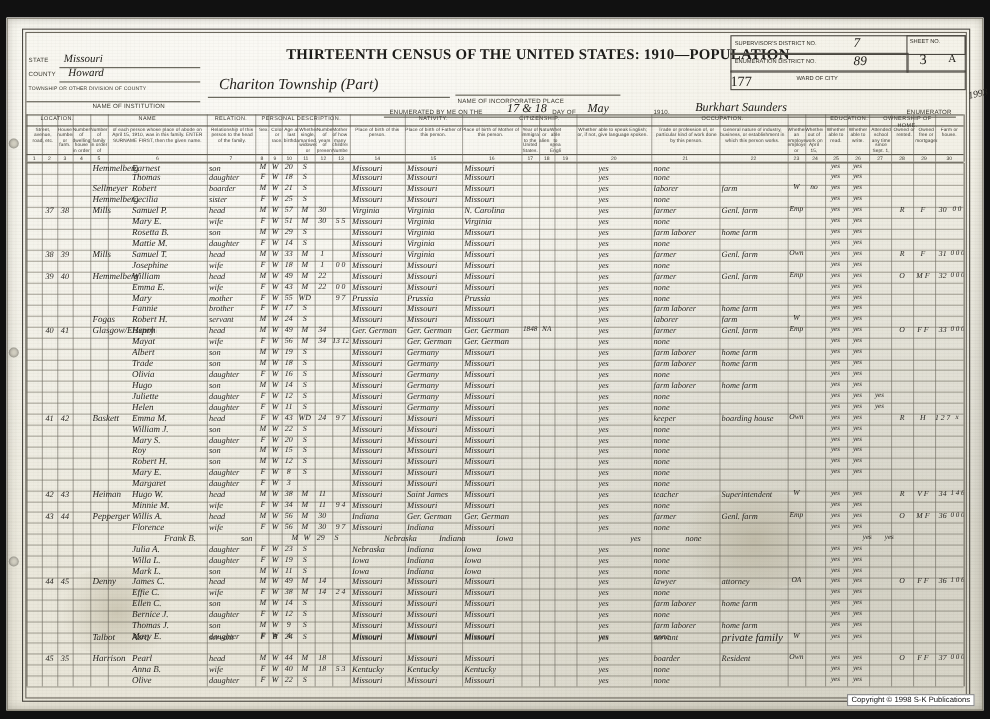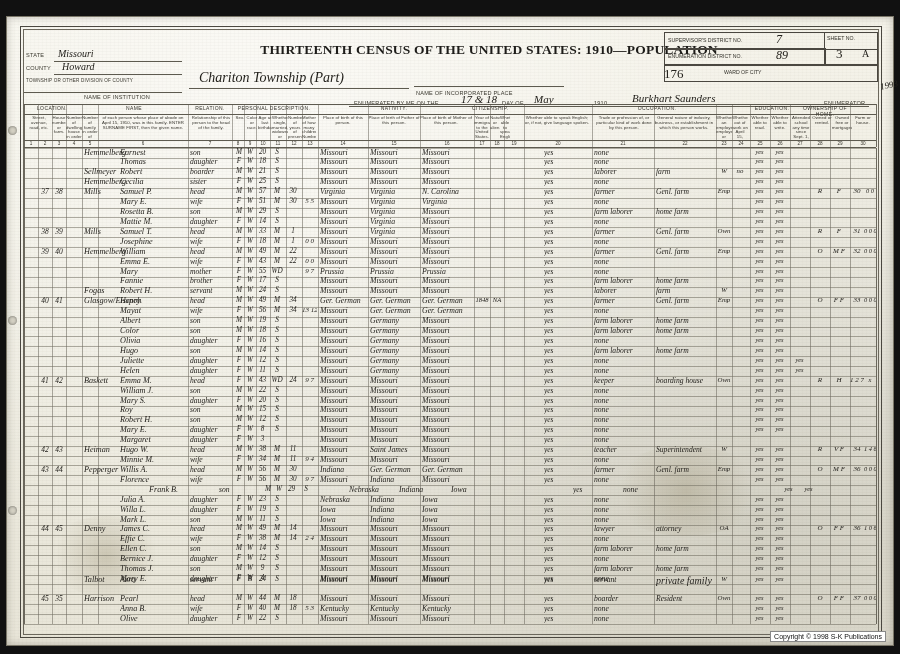--- a/index.html
+++ b/index.html
@@ -90,21 +90,21 @@
       <div class="lbl" style="left:2px;top:48px;font-size:4.6px;">TOWNSHIP OR OTHER DIVISION OF COUNTY</div>
       <div class="hand" style="left:175px;top:40px;font-size:14px;">Chariton Township (Part)</div>
       <div class="rule" style="left:165px;top:58px;width:220px;"></div>
 
       <div class="lbl" style="left:60px;top:64px;">NAME OF INSTITUTION</div>
       <div class="rule" style="left:0px;top:62px;width:158px;"></div>
 
       <div class="lbl" style="left:392px;top:60px;">NAME OF INCORPORATED PLACE</div>
       <div class="rule" style="left:390px;top:56px;width:150px;"></div>
 
-      <div class="hand" style="left:640px;top:36px;font-size:13px;font-style:normal;">176</div>
+      <div class="hand" style="left:640px;top:36px;font-size:13px;font-style:normal;">177</div>
 
       <div class="lbl" style="left:330px;top:70px;">ENUMERATED BY ME ON THE</div>
       <div class="hand" style="left:437px;top:63px;font-size:11px;">17 &amp; 18</div>
       <div class="lbl" style="left:478px;top:70px;">DAY OF</div>
       <div class="hand" style="left:510px;top:63px;font-size:11px;">May</div>
       <div class="lbl" style="left:570px;top:70px;">1910.</div>
       <div class="hand" style="left:608px;top:62px;font-size:11px;">Burkhart Saunders</div>
       <div class="lbl" style="left:800px;top:70px;">ENUMERATOR</div>
       <div class="rule" style="left:325px;top:76px;width:520px;"></div>
 
@@ -654,21 +654,21 @@
             <div class="cellw" style="left: 296px; width: 48px; top: -1px; text-align: left; font-size: 7.8px;">Missouri</div>
             <div class="cellw" style="left: 346px; width: 50px; top: -1px; text-align: left; font-size: 7.8px;">Germany</div>
             <div class="cellw" style="left: 398px; width: 50px; top: -1px; text-align: left; font-size: 7.8px;">Missouri</div>
             <div class="cellw" style="left: 520px; width: 40px; top: -1px; text-align: left; font-size: 7.4px;">yes</div>
             <div class="cellw" style="left: 570px; width: 58px; top: -1px; text-align: left; font-size: 7.6px;">farm laborer</div>
             <div class="cellw" style="left: 632px; width: 58px; top: -1px; text-align: left; font-size: 7.6px;">home farm</div>
             <div class="cellw" style="left: 726px; width: 19px; top: -1px; text-align: center; font-size: 6.4px;">yes</div>
             <div class="cellw" style="left: 746px; width: 19px; top: -1px; text-align: center; font-size: 6.4px;">yes</div>
           </div>
           <div class="row" style="top: 179.06px; height: 9.92px;">
-            <div class="cellw" style="left: 96px; width: 66px; top: -1px; text-align: left; font-size: 8.2px;">Color</div>
+            <div class="cellw" style="left: 96px; width: 66px; top: -1px; text-align: left; font-size: 8.2px;">Trade</div>
             <div class="cellw" style="left: 166px; width: 40px; top: -1px; text-align: left; font-size: 7.6px;">son</div>
             <div class="cellw" style="left: 210px; width: 10px; top: -1px; text-align: center; font-size: 7.2px;">M</div>
             <div class="cellw" style="left: 221px; width: 10px; top: -1px; text-align: center; font-size: 7.2px;">W</div>
             <div class="cellw" style="left: 232px; width: 13px; top: -1px; text-align: center; font-size: 7.2px;">18</div>
             <div class="cellw" style="left: 246px; width: 14px; top: -1px; text-align: center; font-size: 7.2px;">S</div>
             <div class="cellw" style="left: 296px; width: 48px; top: -1px; text-align: left; font-size: 7.8px;">Missouri</div>
             <div class="cellw" style="left: 346px; width: 50px; top: -1px; text-align: left; font-size: 7.8px;">Germany</div>
             <div class="cellw" style="left: 398px; width: 50px; top: -1px; text-align: left; font-size: 7.8px;">Missouri</div>
             <div class="cellw" style="left: 520px; width: 40px; top: -1px; text-align: left; font-size: 7.4px;">yes</div>
             <div class="cellw" style="left: 570px; width: 58px; top: -1px; text-align: left; font-size: 7.6px;">farm laborer</div>

